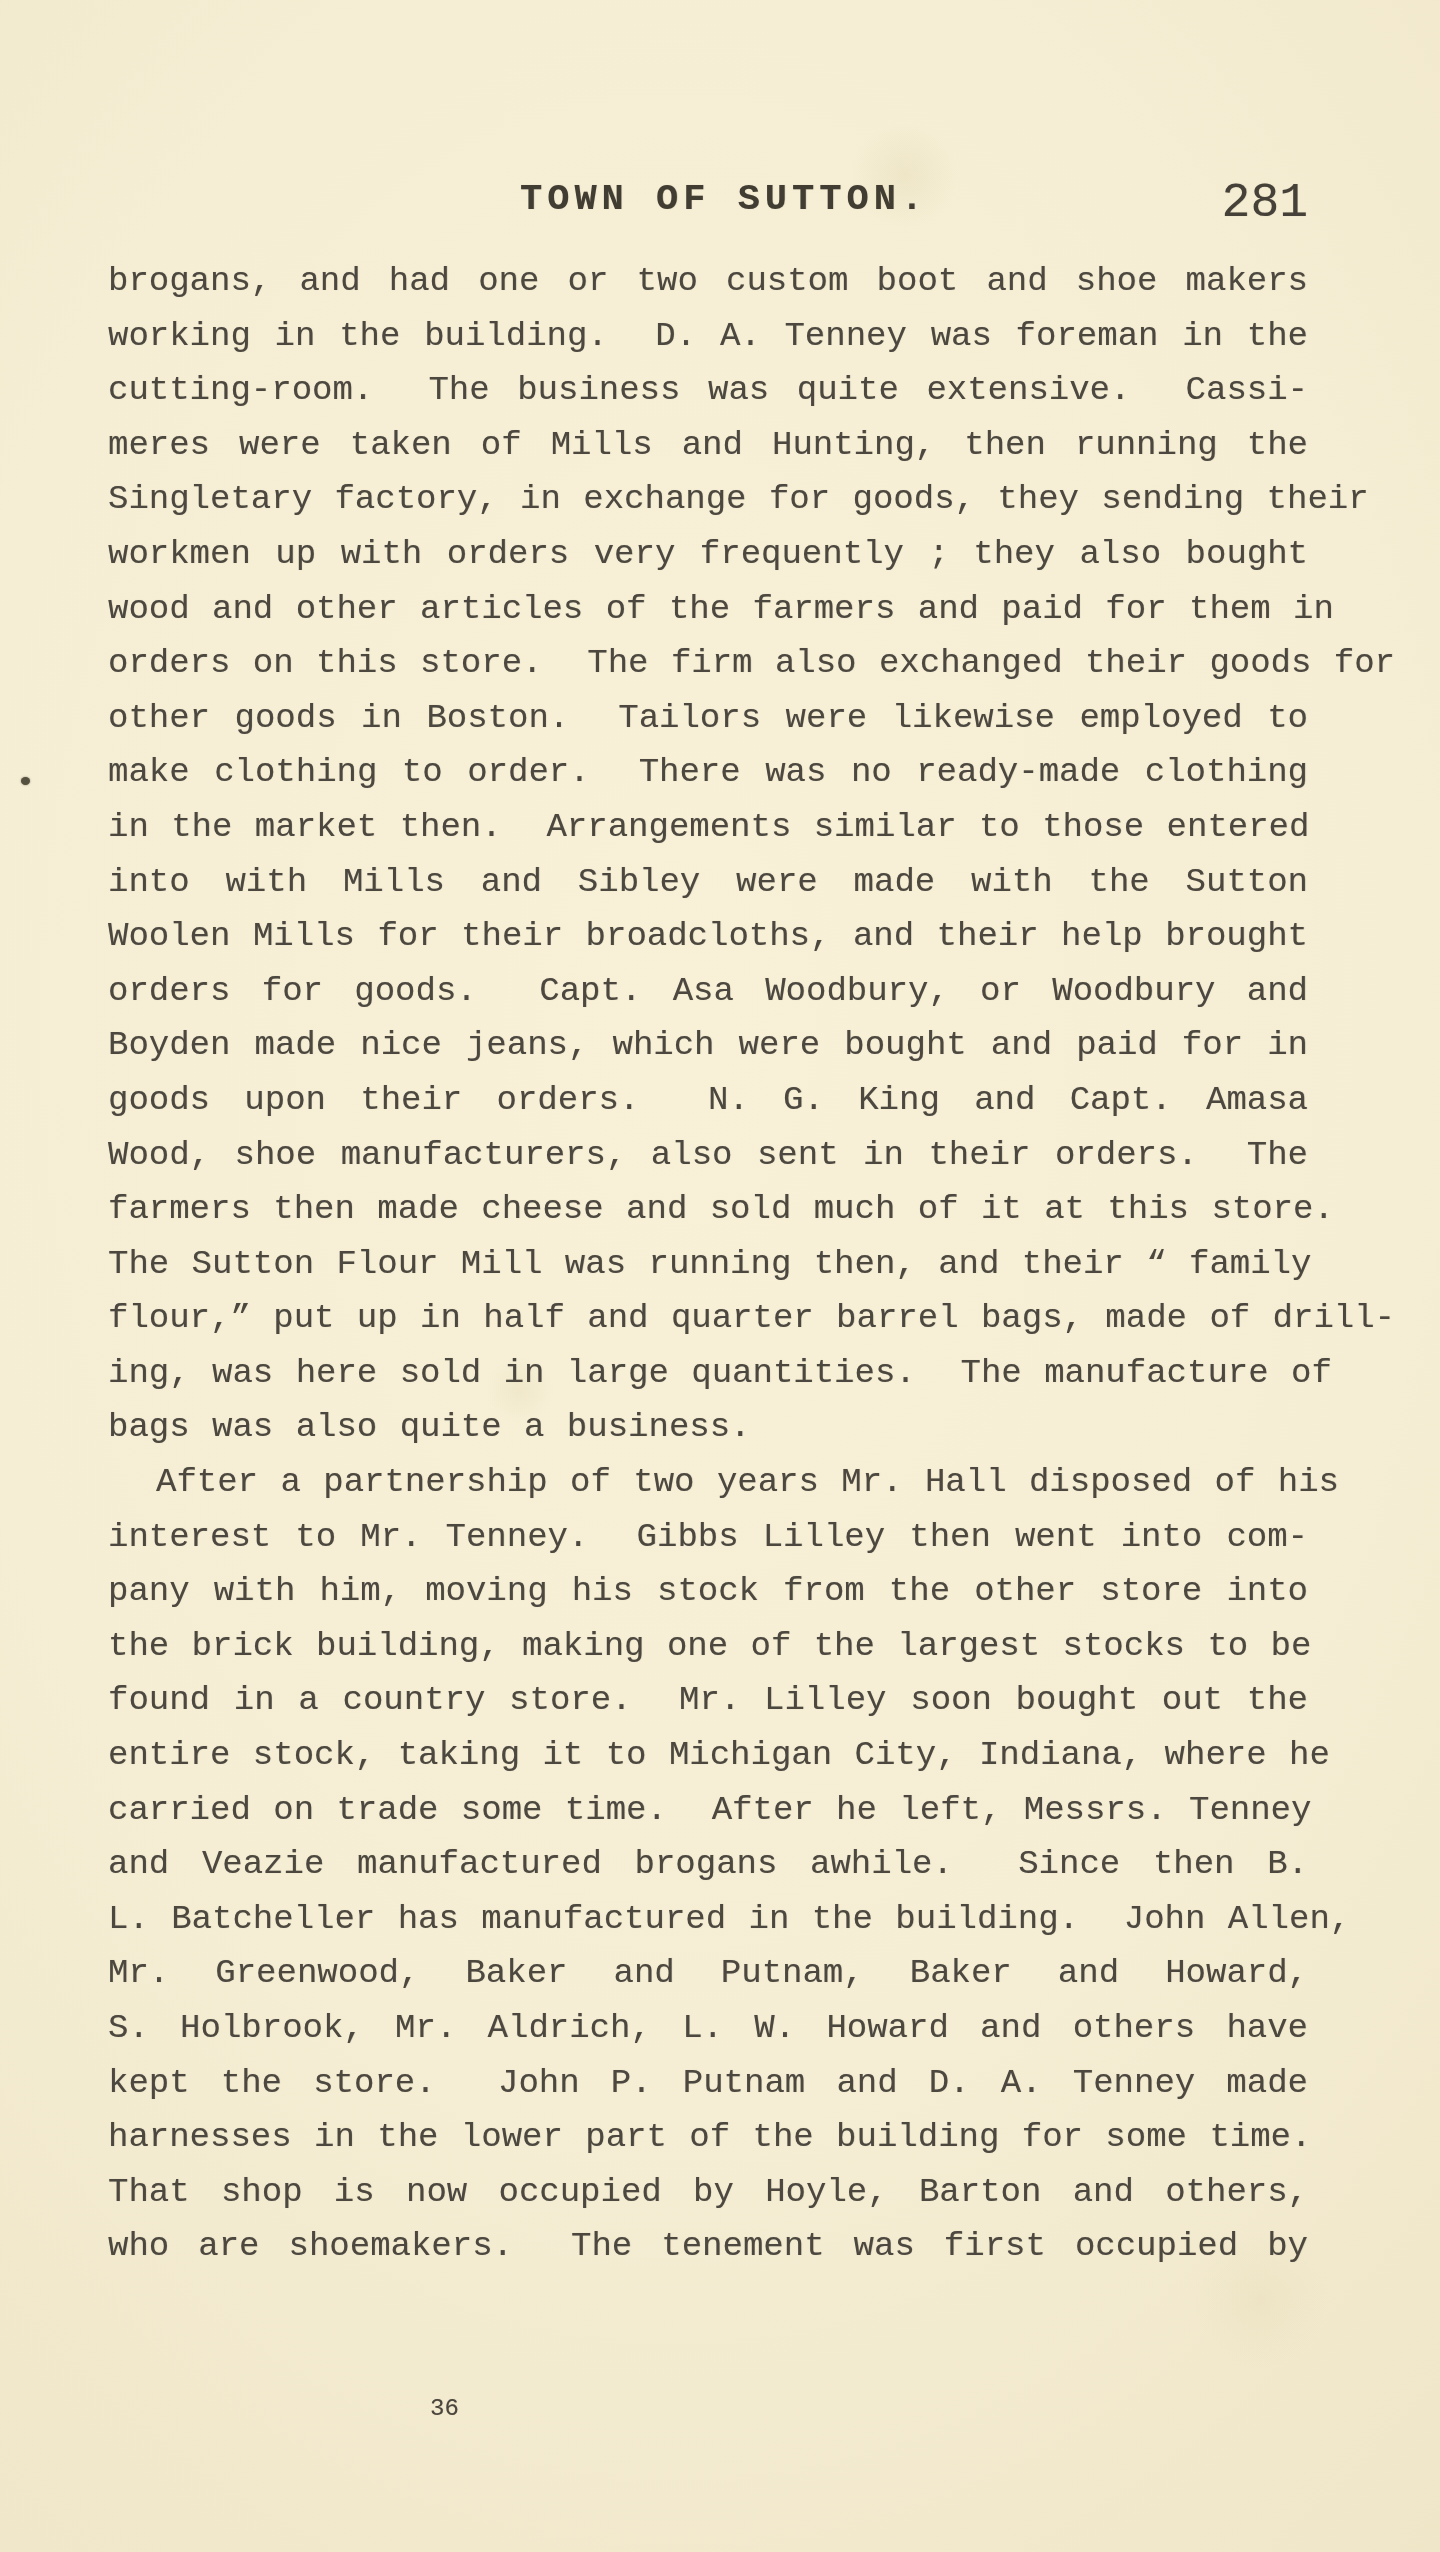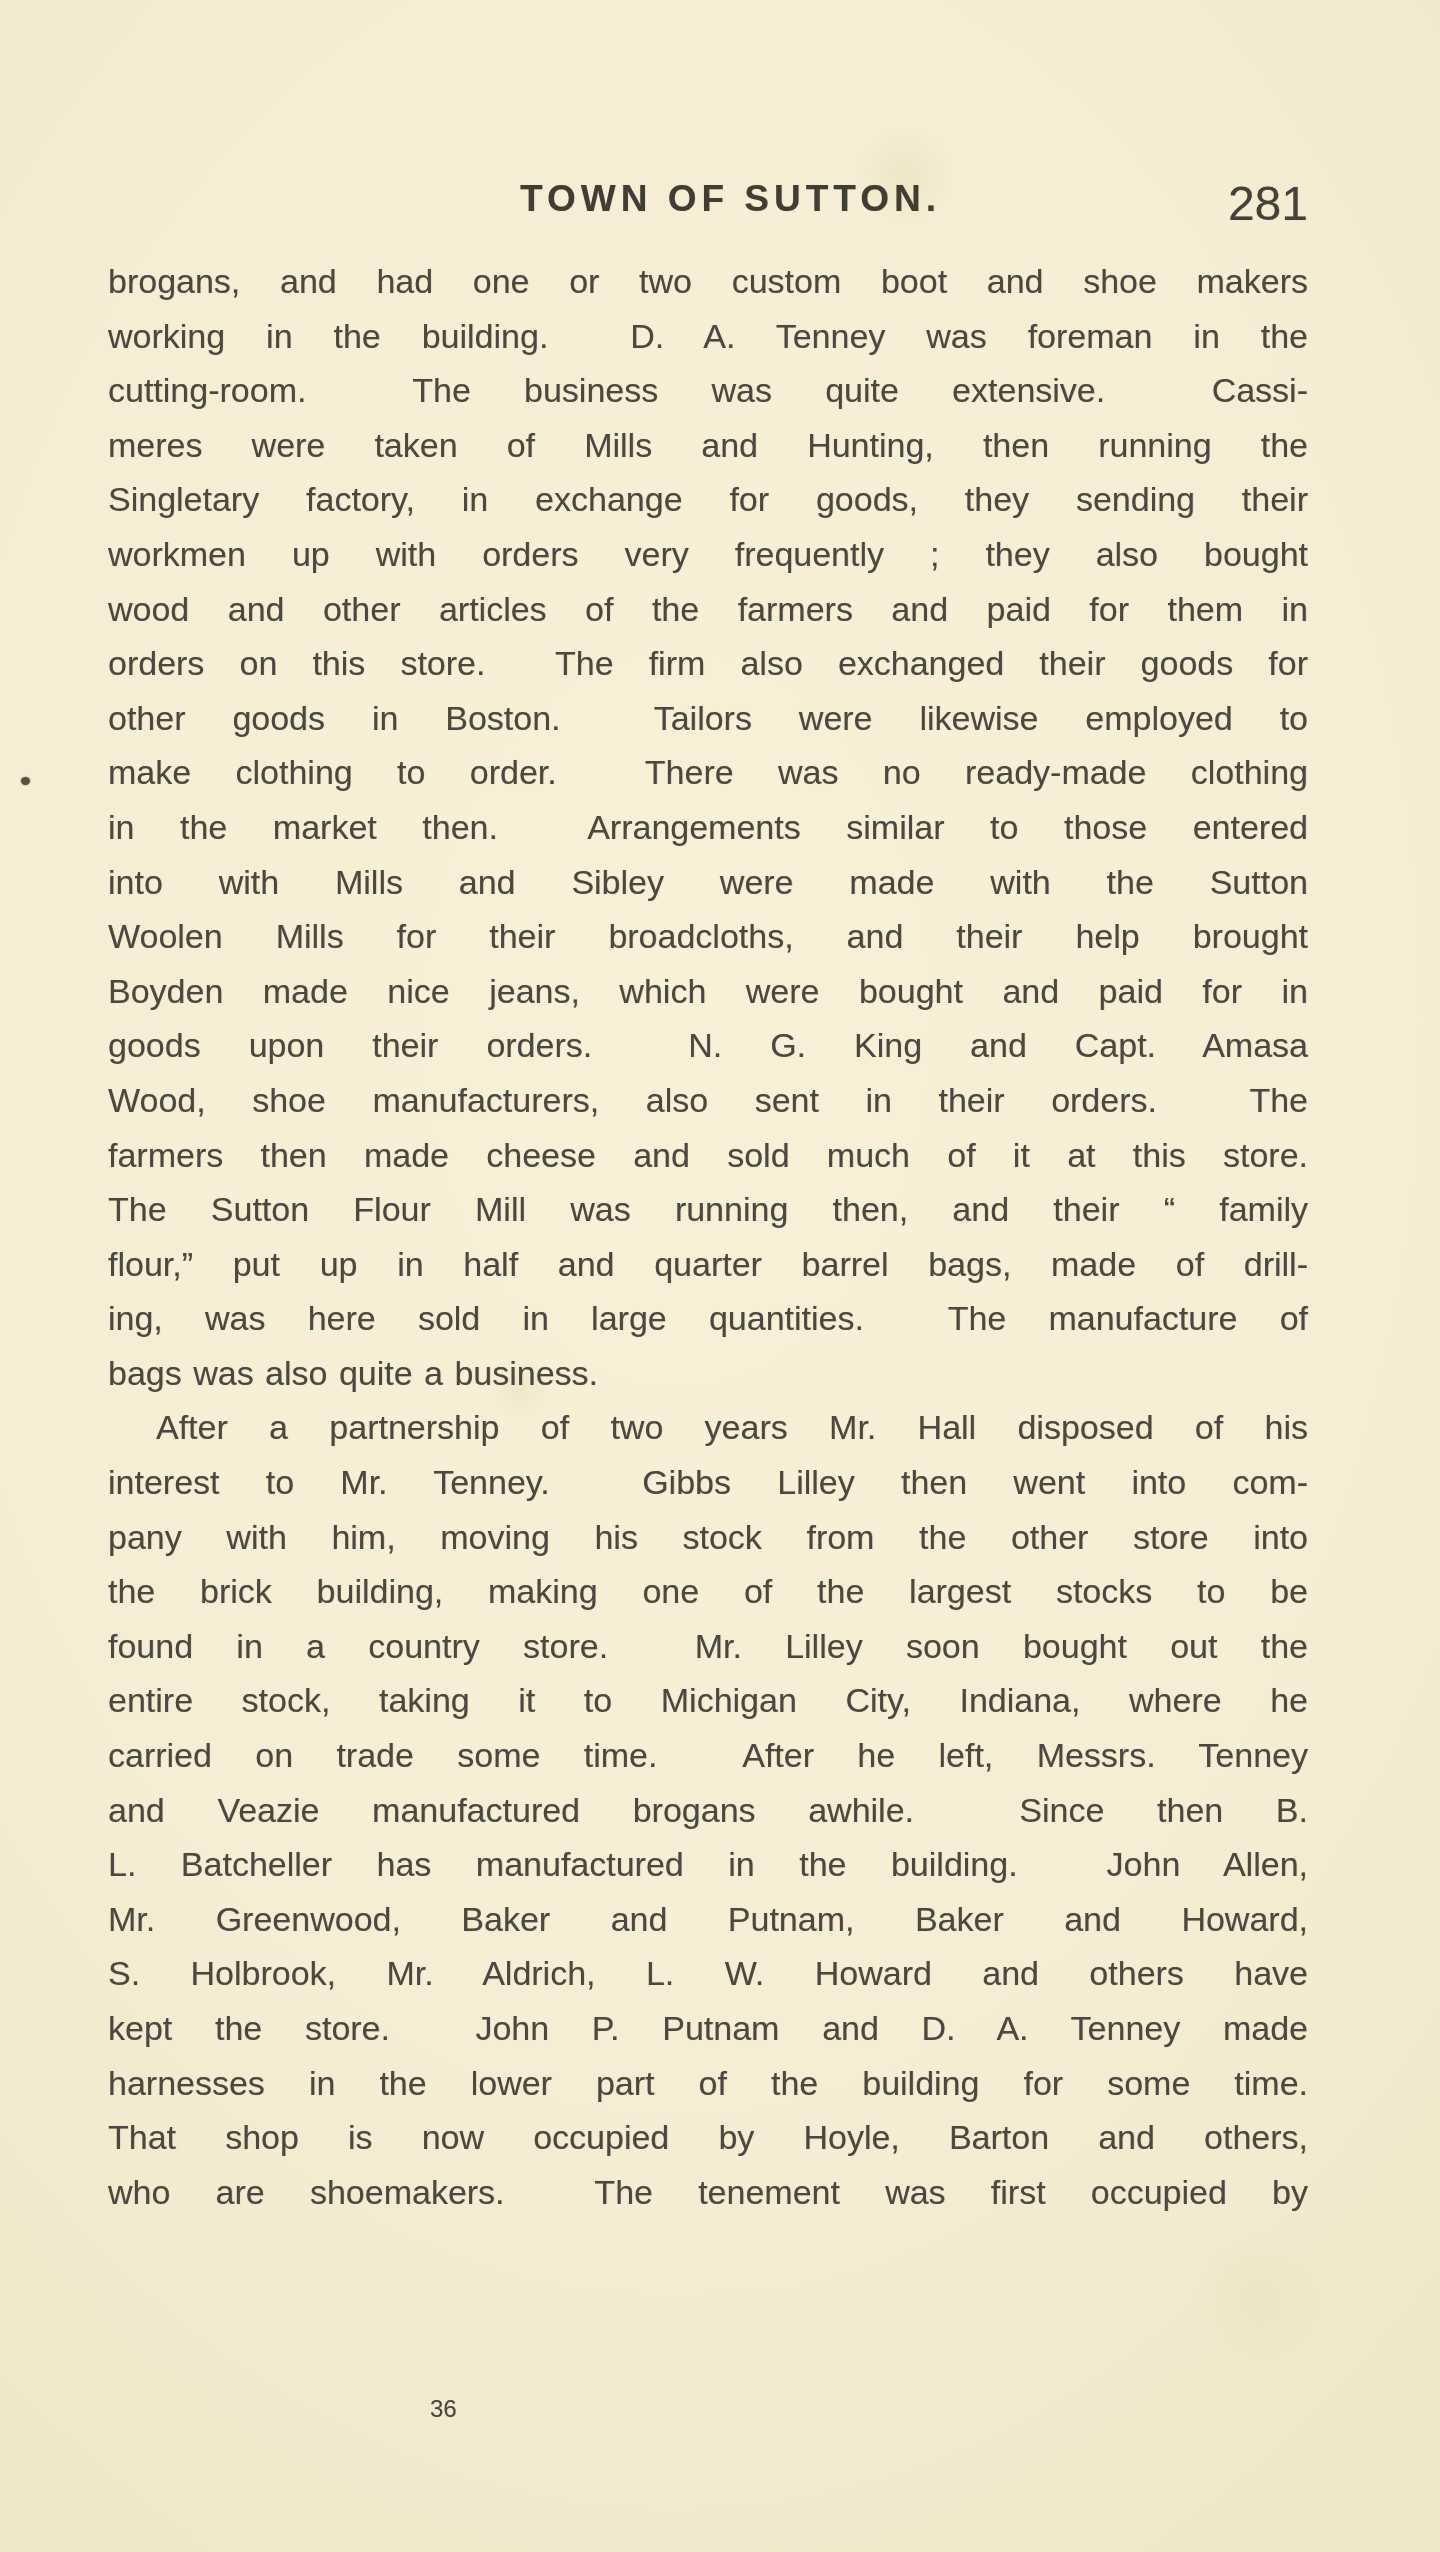--- a/index.html
+++ b/index.html
@@ -10,21 +10,21 @@
   .page {
     position: relative;
     width: 1440px;
     height: 2552px;
     overflow: hidden;
     background:
       radial-gradient(circle 70px at 905px 175px, rgba(214,198,152,0.22), transparent 75%),
       radial-gradient(circle 45px at 520px 1390px, rgba(216,200,155,0.20), transparent 75%),
       radial-gradient(circle 90px at 1260px 2300px, rgba(218,204,160,0.18), transparent 75%),
       radial-gradient(ellipse 115% 95% at 47% 40%, #f8f1d8 0%, #f5eed4 45%, #f0e6c9 75%, #e9debc 100%);
-    font-family: Liberation Sans, sans-serif;
+    font-family: Liberation Mono, monospace;
     color: #4c4840;
   }
   .running-head {
     position: absolute;
     top: 176px;
     left: 108px;
     width: 1200px;
     height: 48px;
   }
   .head-title {
@@ -104,20 +104,21 @@
       <div class="line">meres were taken of Mills and Hunting, then running the</div>
       <div class="line">Singletary factory, in exchange for goods, they sending their</div>
       <div class="line">workmen up with orders very frequently&nbsp;; they also bought</div>
       <div class="line">wood and other articles of the farmers and paid for them in</div>
       <div class="line">orders on this store.&nbsp; The firm also exchanged their goods for</div>
       <div class="line">other goods in Boston.&nbsp; Tailors were likewise employed to</div>
       <div class="line">make clothing to order.&nbsp; There was no ready-made clothing</div>
       <div class="line">in the market then.&nbsp; Arrangements similar to those entered</div>
       <div class="line">into with Mills and Sibley were made with the Sutton</div>
       <div class="line">Woolen Mills for their broadcloths, and their help brought</div>
+      <div class="line">orders for goods.&nbsp; Capt. Asa Woodbury, or Woodbury and</div>
       <div class="line">Boyden made nice jeans, which were bought and paid for in</div>
       <div class="line">goods upon their orders.&nbsp; N. G. King and Capt. Amasa</div>
       <div class="line">Wood, shoe manufacturers, also sent in their orders.&nbsp; The</div>
       <div class="line">farmers then made cheese and sold much of it at this store.</div>
       <div class="line">The Sutton Flour Mill was running then, and their “ family</div>
       <div class="line">flour,” put up in half and quarter barrel bags, made of drill-</div>
       <div class="line">ing, was here sold in large quantities.&nbsp; The manufacture of</div>
       <div class="line last">bags was also quite a business.</div>
     </div>
     <div>

